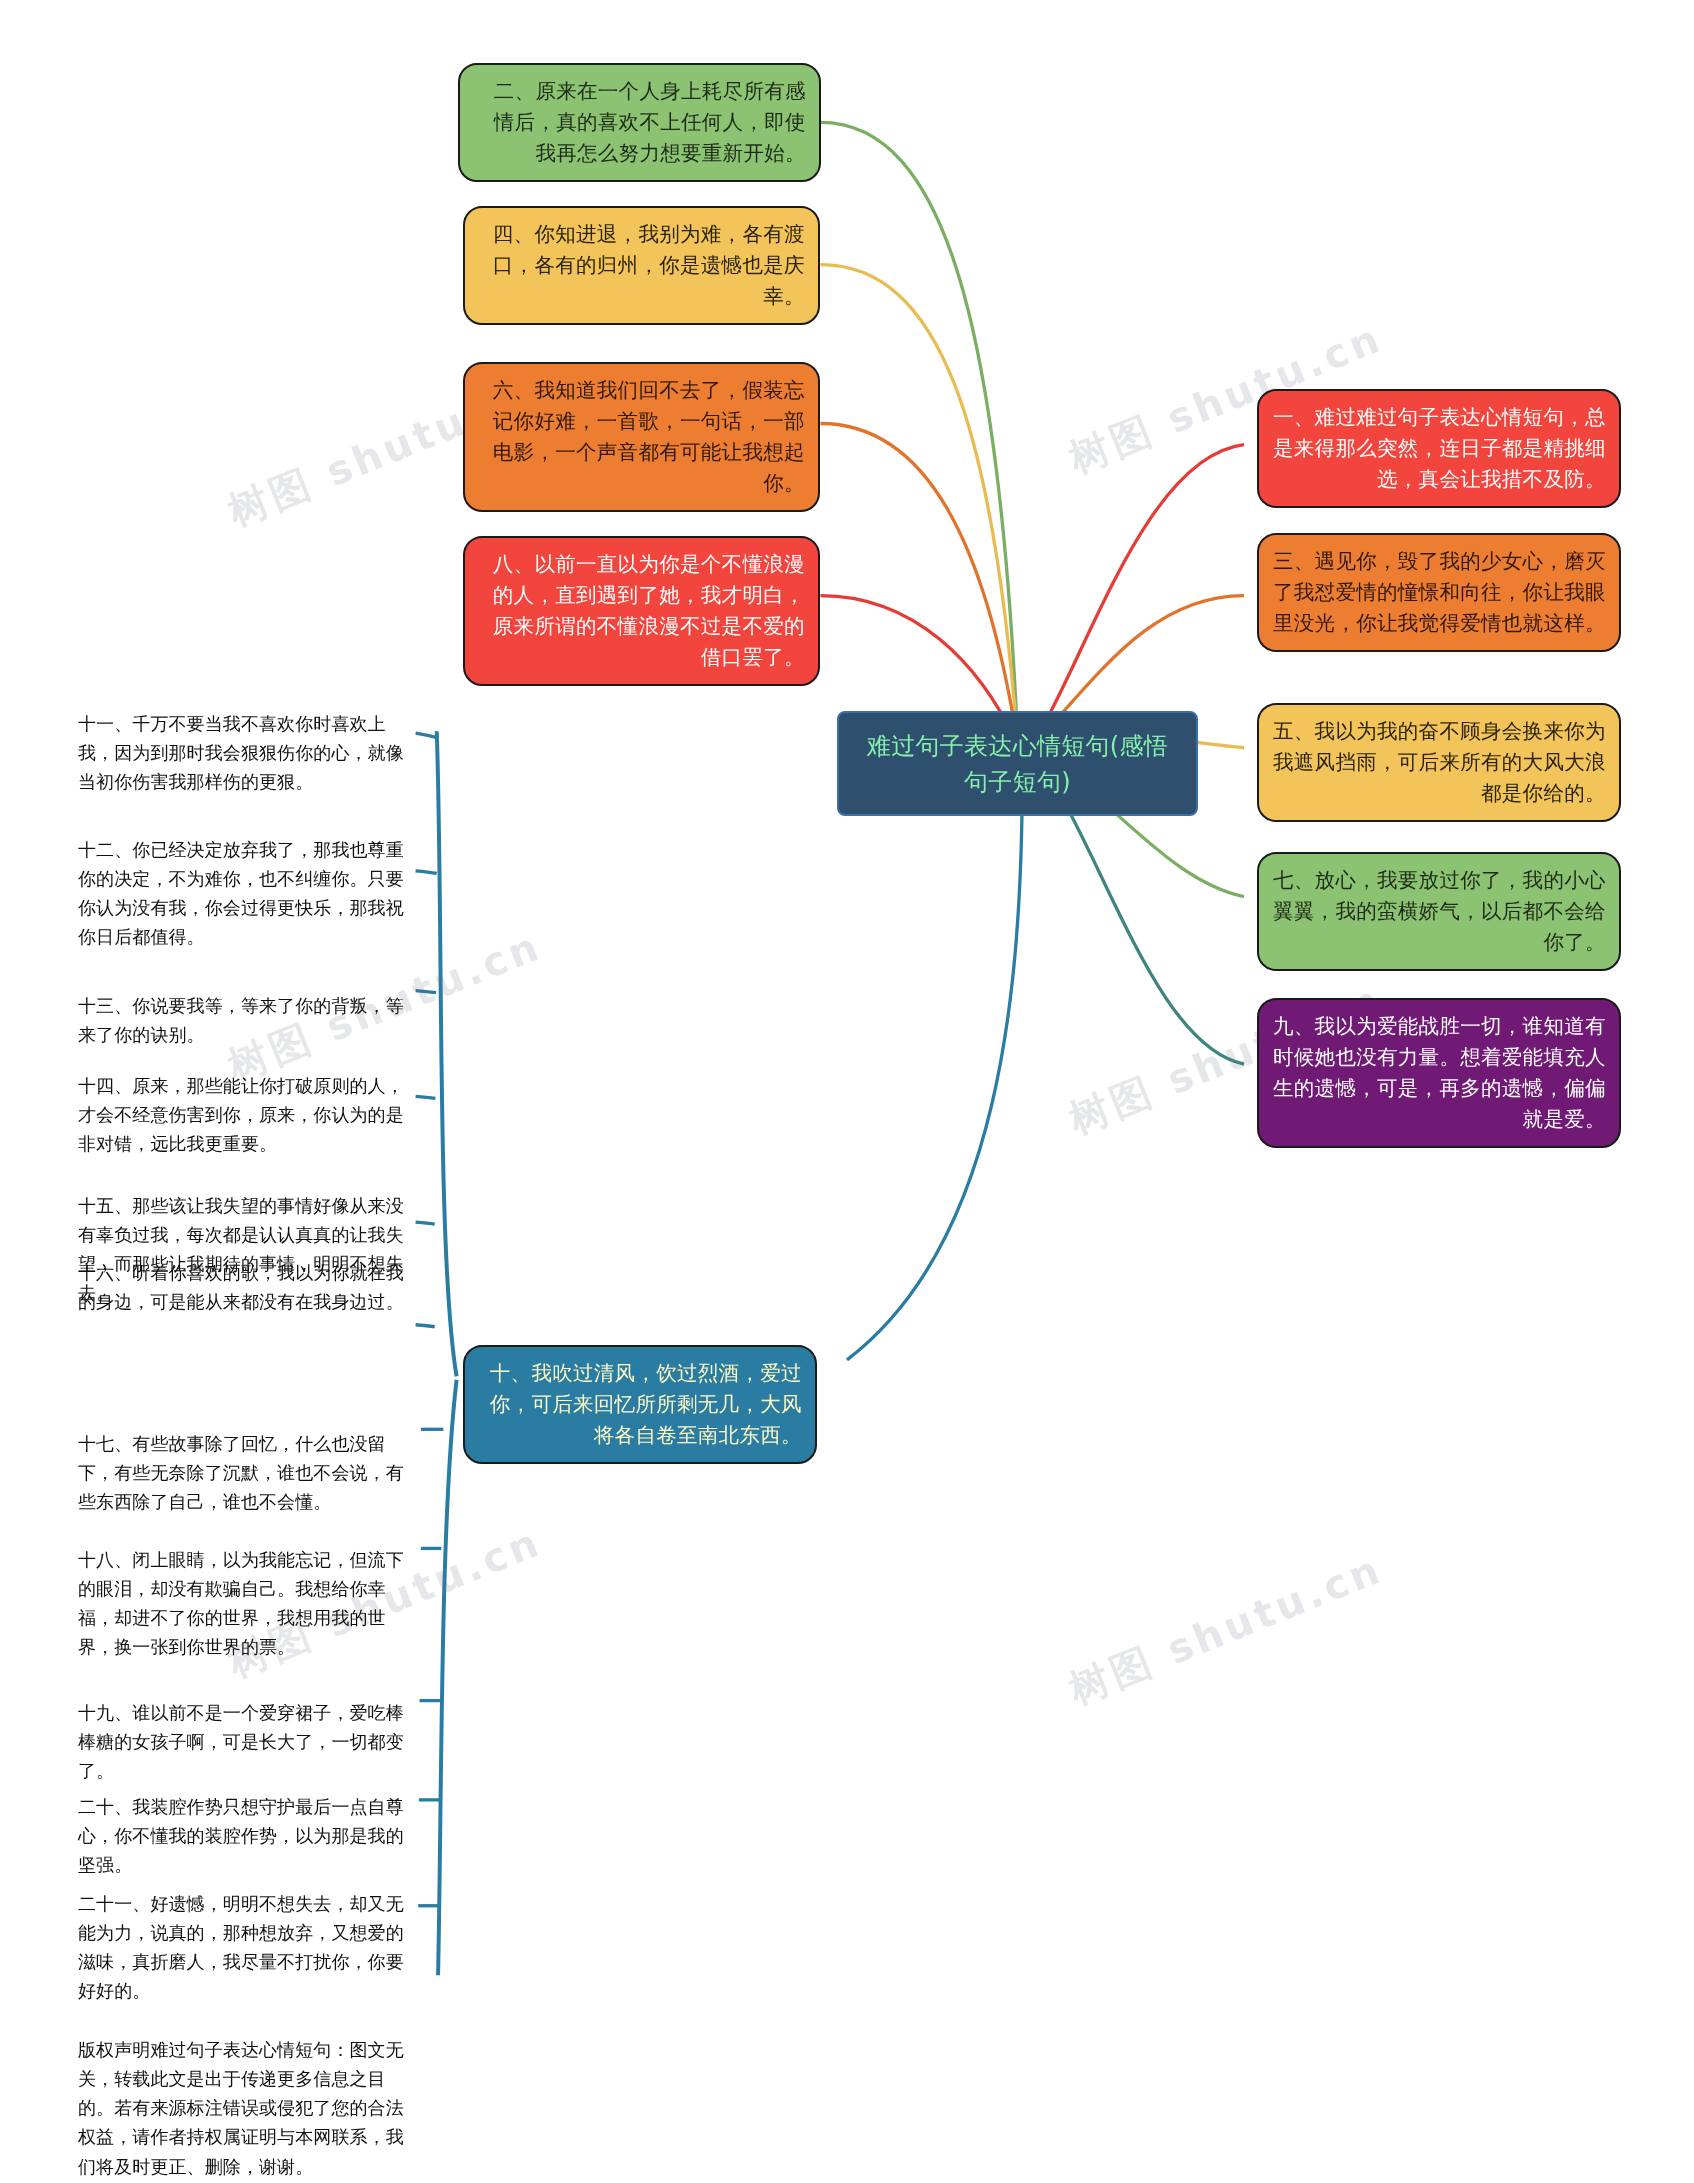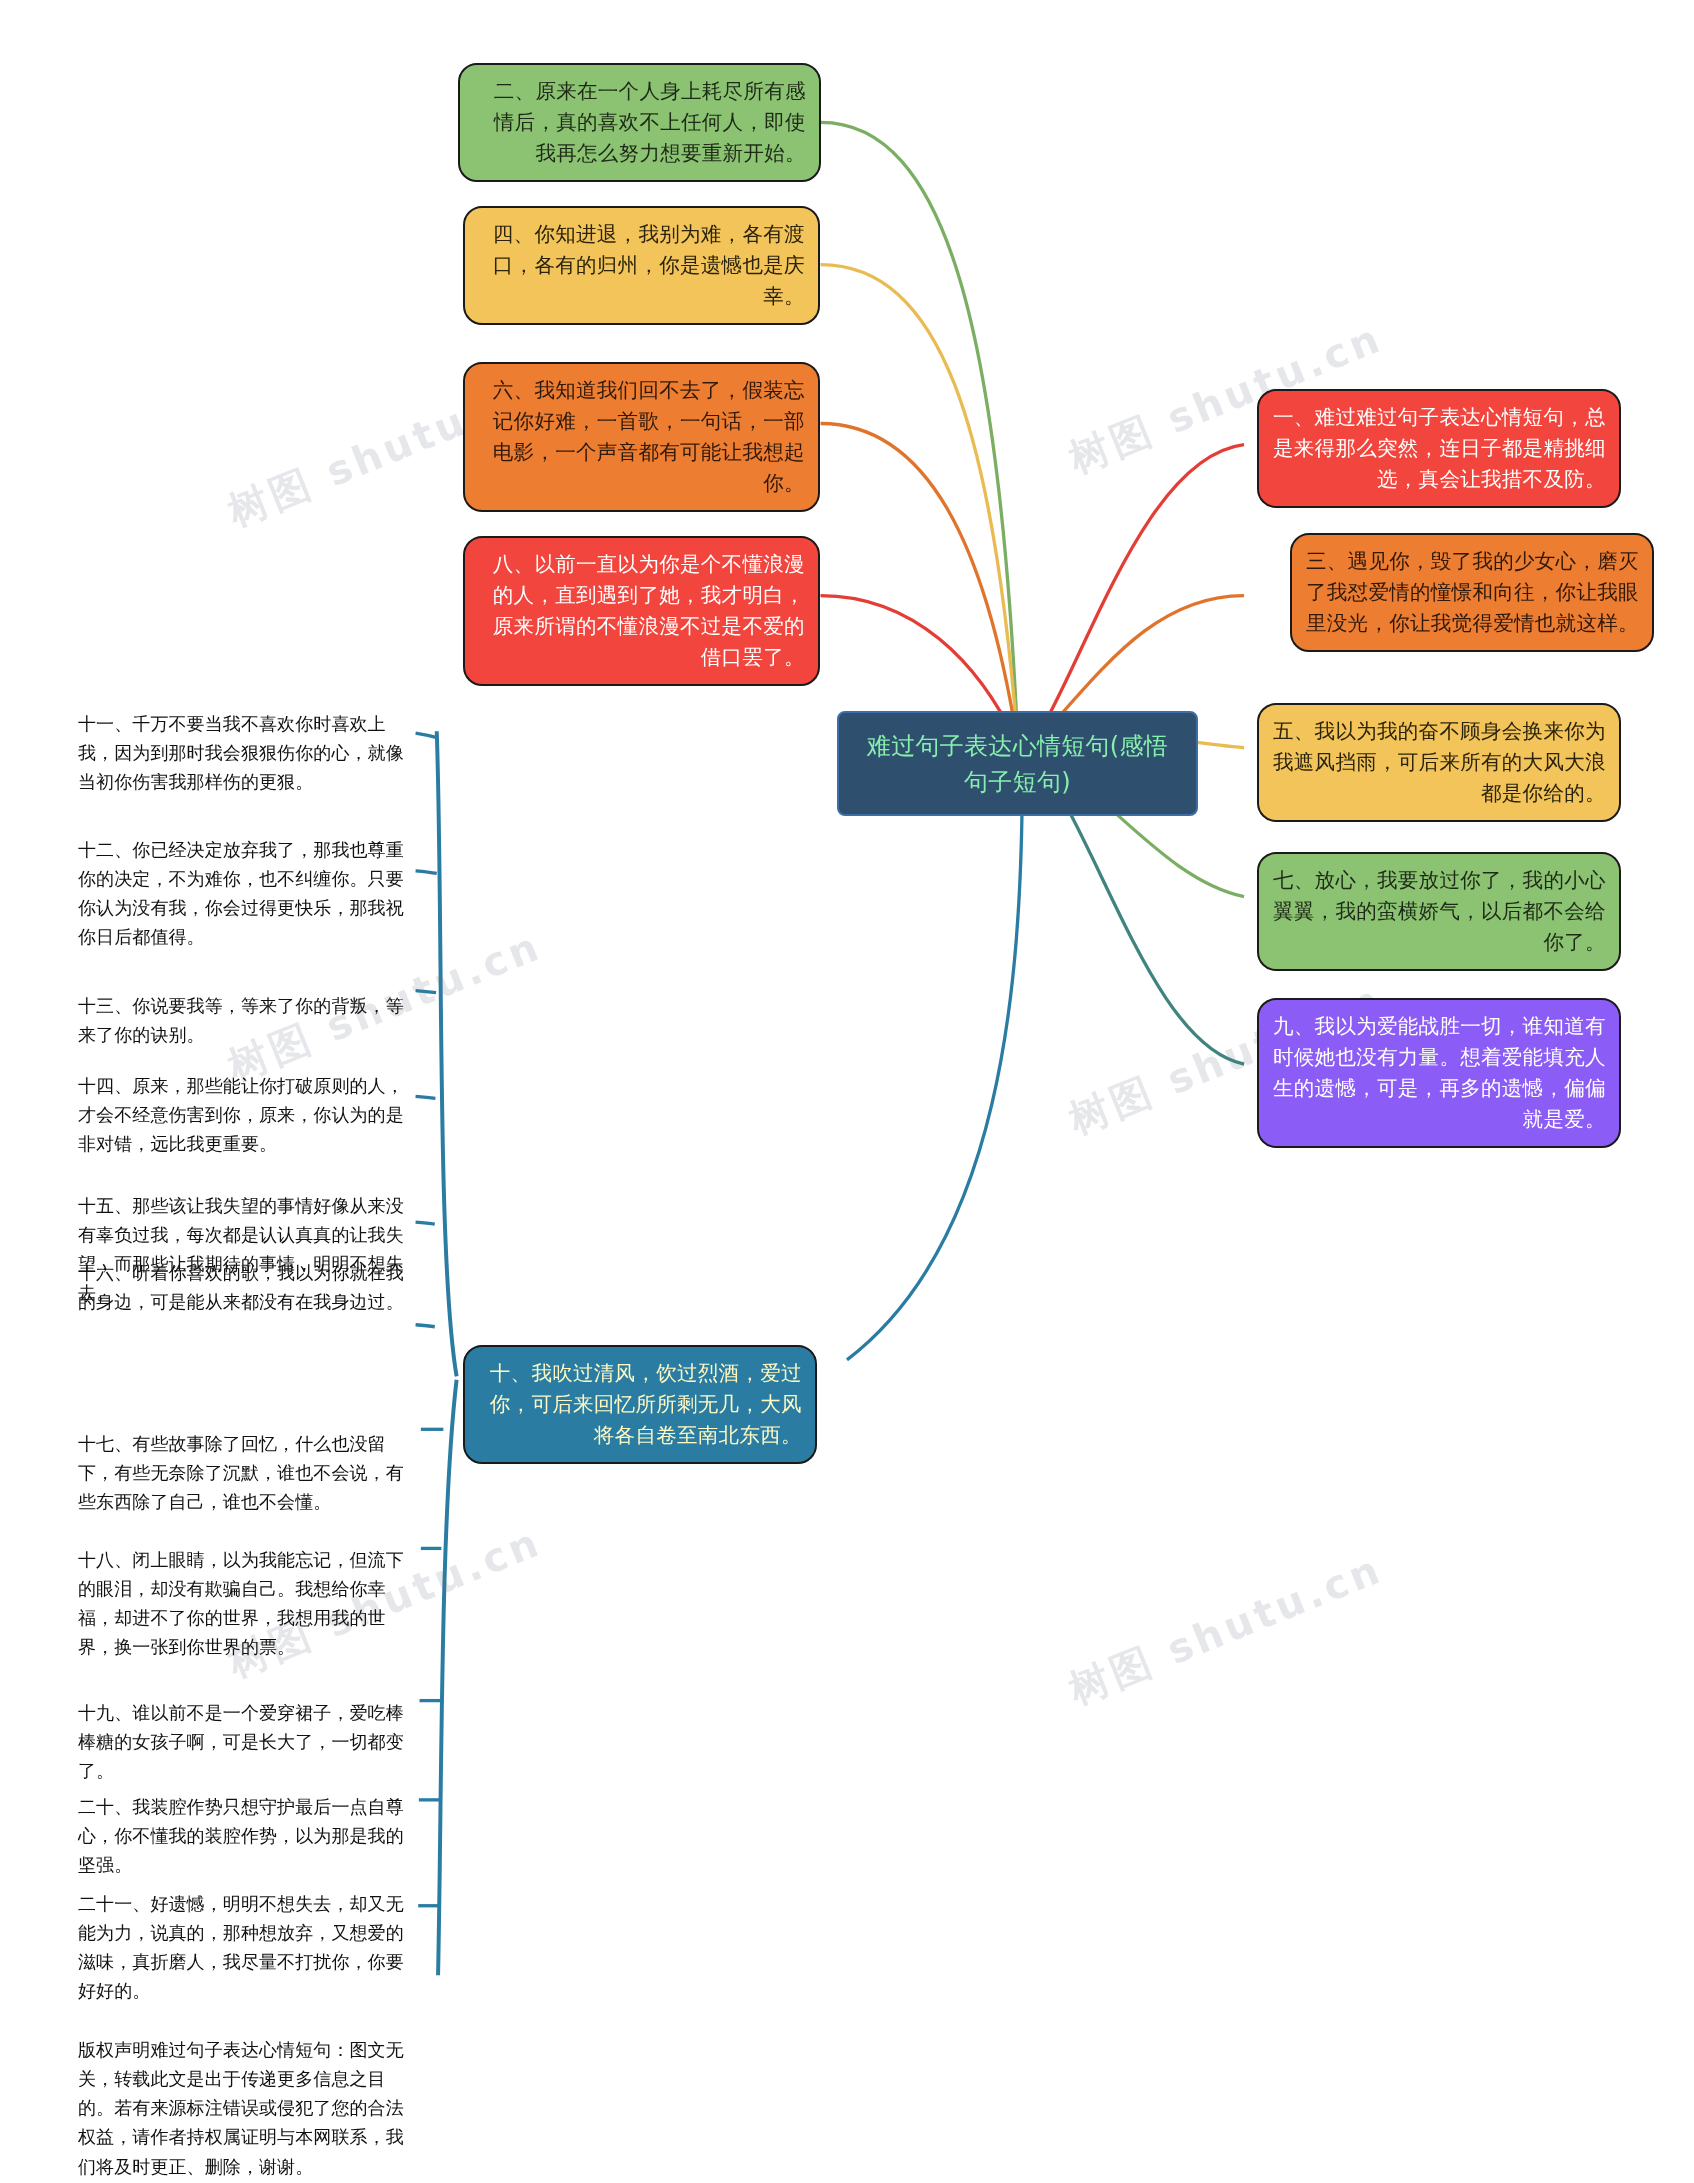--- a/index.html
+++ b/index.html
@@ -45,21 +45,21 @@
     text-align: center;
     font-size: 24px;
     line-height: 1.5;
     padding: 14.6px 16px;
     border-radius: 8px;
   }
   .node.green   { background: #8cc373; color: #1d2a16; }
   .node.yellow  { background: #f2c45a; color: #2b230c; }
   .node.orange  { background: #ed7d31; color: #30190a; }
   .node.red     { background: #f2453d; color: #ffffff; }
-  .node.teal    { background: #8b5cf6; color: #ffffff; }
+  .node.teal    { background: #701a75; color: #ffffff; }
   .node.blue    { background: #2a7ca3; color: #fef9c3; }
 
   .leaf {
     position: absolute;
     box-sizing: border-box;
     font-size: 18px;
     line-height: 1.62;
     color: #111111;
     letter-spacing: 0.1px;
     z-index: 4;
@@ -128,21 +128,21 @@
   <div class="node green" style="left:458px; top:63px; width:363px;">二、原来在一个人身上耗尽所有感情后，真的喜欢不上任何人，即使我再怎么努力想要重新开始。</div>
 
   <div class="node yellow" style="left:463px; top:206px; width:357px;">四、你知进退，我别为难，各有渡口，各有的归州，你是遗憾也是庆幸。</div>
 
   <div class="node orange" style="left:463px; top:362px; width:357px;">六、我知道我们回不去了，假装忘记你好难，一首歌，一句话，一部电影，一个声音都有可能让我想起你。</div>
 
   <div class="node red" style="left:463px; top:536px; width:357px;">八、以前一直以为你是个不懂浪漫的人，直到遇到了她，我才明白，原来所谓的不懂浪漫不过是不爱的借口罢了。</div>
 
   <div class="node red" style="left:1257px; top:389px; width:364px;">一、难过难过句子表达心情短句，总是来得那么突然，连日子都是精挑细选，真会让我措不及防。</div>
 
-  <div class="node orange" style="left:1257px; top:533px; width:364px;margin-left:33px;">三、遇见你，毁了我的少女心，磨灭了我怼爱情的憧憬和向往，你让我眼里没光，你让我觉得爱情也就这样。</div>
+  <div class="node orange" style="left:1257px; top:533px; width:364px;">三、遇见你，毁了我的少女心，磨灭了我怼爱情的憧憬和向往，你让我眼里没光，你让我觉得爱情也就这样。</div>
 
   <div class="node yellow" style="left:1257px; top:703px; width:364px;">五、我以为我的奋不顾身会换来你为我遮风挡雨，可后来所有的大风大浪都是你给的。</div>
 
   <div class="node green" style="left:1257px; top:852px; width:364px;">七、放心，我要放过你了，我的小心翼翼，我的蛮横娇气，以后都不会给你了。</div>
 
   <div class="node teal" style="left:1257px; top:998px; width:364px;">九、我以为爱能战胜一切，谁知道有时候她也没有力量。想着爱能填充人生的遗憾，可是，再多的遗憾，偏偏就是爱。</div>
 
   <div class="node blue" style="left:463px; top:1345px; width:354px;">十、我吹过清风，饮过烈酒，爱过你，可后来回忆所所剩无几，大风将各自卷至南北东西。</div>
 
   <div class="leaf" style="left:78px; top:709px; width:338px;">十一、千万不要当我不喜欢你时喜欢上我，因为到那时我会狠狠伤你的心，就像当初你伤害我那样伤的更狠。</div>

